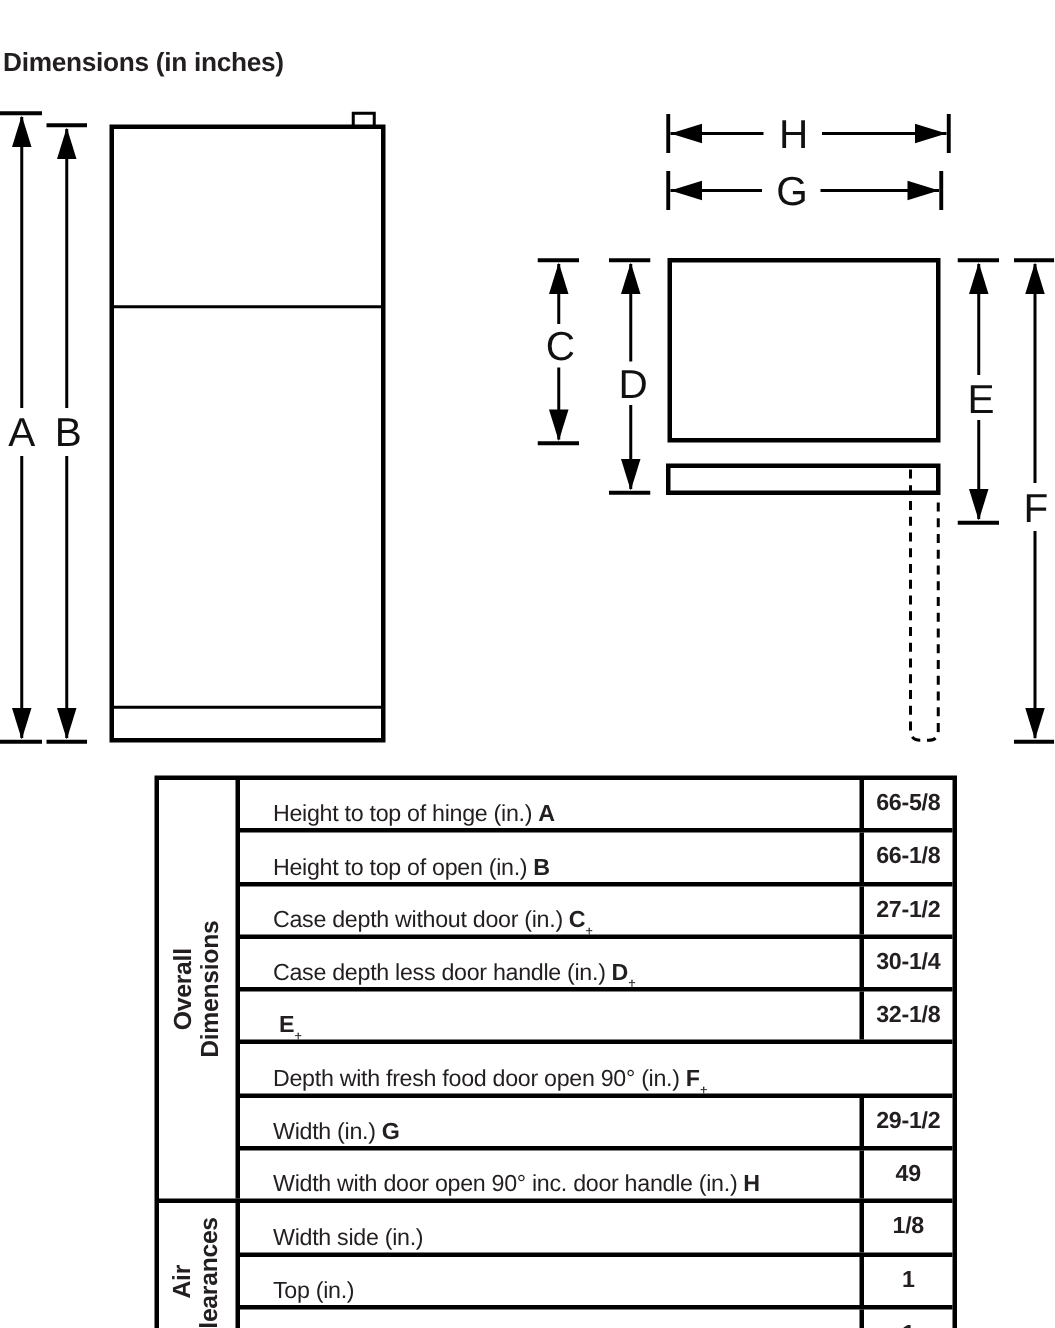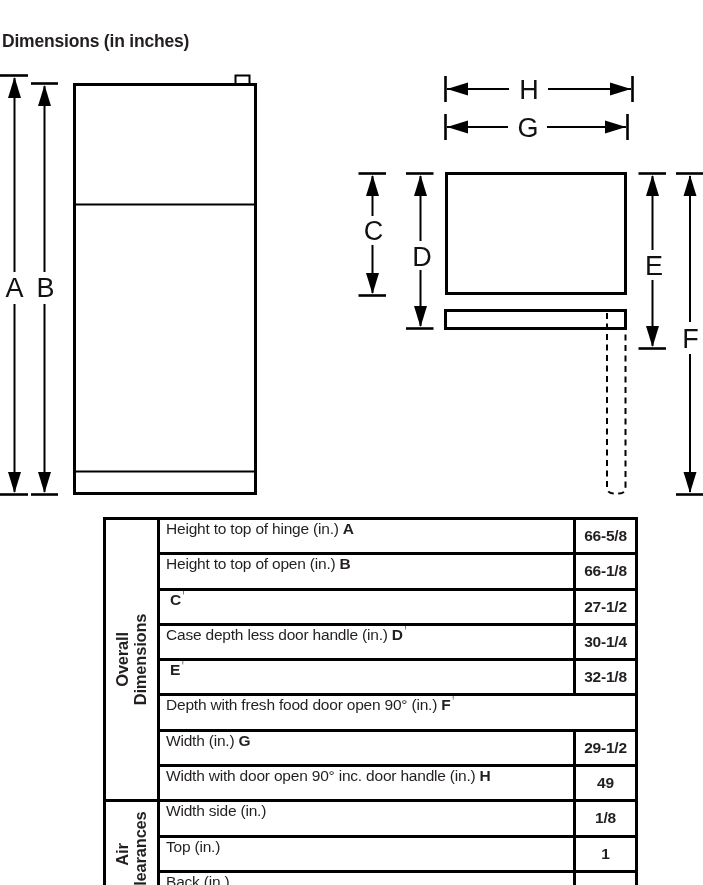--- a/index.html
+++ b/index.html
@@ -37,21 +37,21 @@
     display:flex; align-items:center; justify-content:center;
   }
   .vlabel {
     transform:rotate(-90deg); text-align:center; white-space:nowrap;
     font-weight:bold; font-size:16.5px; line-height:1.12; letter-spacing:-0.2px;
   }
   .rows { flex:1; display:flex; flex-direction:column; }
   .row { flex:1; display:flex; border-bottom:3px solid #000; }
   .row:last-child { border-bottom:none; }
   .cell-label {
-    flex:1; display:flex; align-items:flex-start; padding-left:6px;
+    flex:1; display:flex; align-items:flex-end; padding-left:22px;
     font-size:15.5px; letter-spacing:-0.2px; white-space:nowrap; overflow:hidden;
   }
   .cell-label b { margin-left:4px; }
   .cell-label sup { font-size:9.5px; vertical-align:super; line-height:0; }
   .cell-value {
     width:62px; border-left:3px solid #000;
     display:flex; align-items:center; justify-content:center;
     font-weight:bold; font-size:15.5px; letter-spacing:-0.2px;
   }
 </style>
@@ -186,20 +186,21 @@
         <div class="row">
           <div class="cell-label">
               <span>Height to top of open (in.)</span>
               <b>B</b>
               <sup></sup>
             </div>
           <div class="cell-value">66-1/8</div>
         </div>
         <div class="row">
           <div class="cell-label">
+              <span>Case depth without door (in.)</span>
               <b>C</b>
               <sup>†</sup>
             </div>
           <div class="cell-value">27-1/2</div>
         </div>
         <div class="row">
           <div class="cell-label">
               <span>Case depth less door handle (in.)</span>
               <b>D</b>
               <sup>†</sup>

